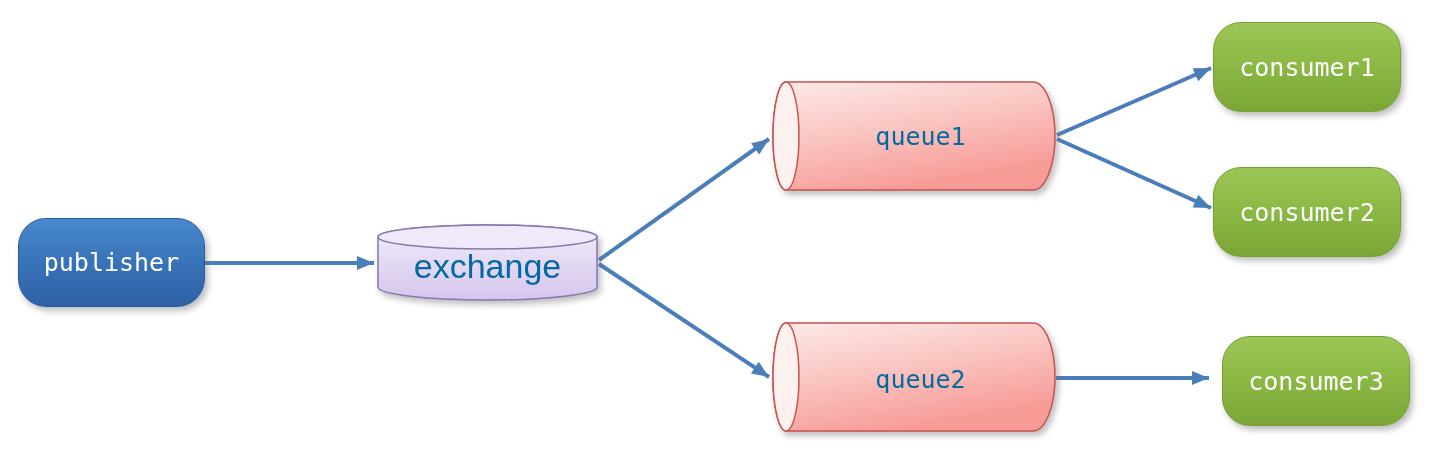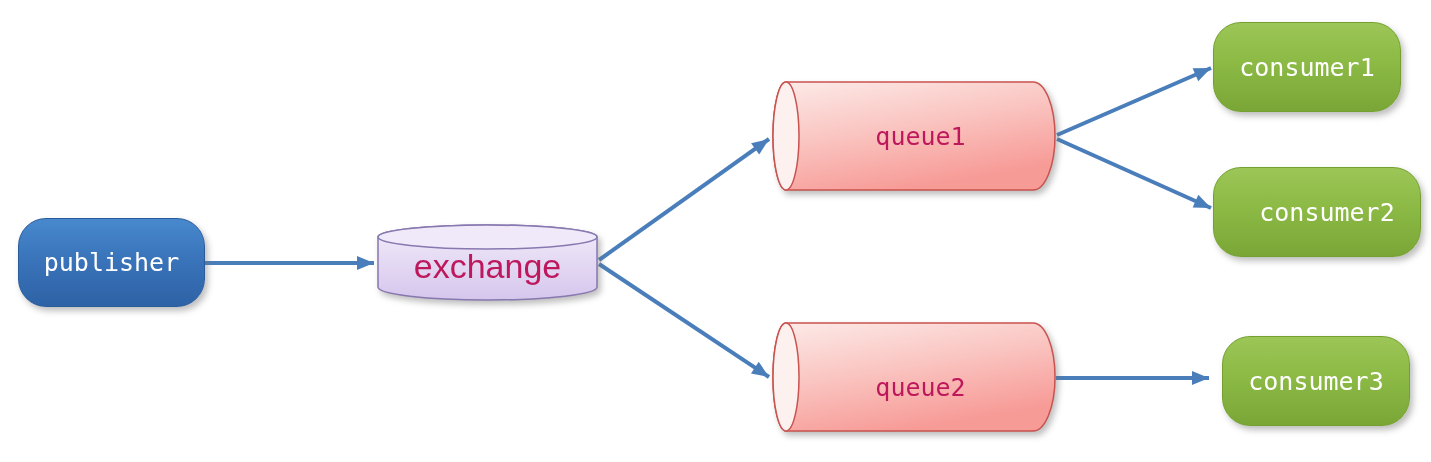--- a/index.html
+++ b/index.html
@@ -16,21 +16,21 @@
   .node.blue{
     background:linear-gradient(180deg,#4889ce 0%,#3a74ba 45%,#2e62a6 100%);
     border:1px solid #2a5c9c;color:#ffffff;
   }
   .node.green{
     background:linear-gradient(180deg,#9cc657 0%,#8cba45 45%,#7aa637 100%);
     border:1px solid #74a02f;color:#ffffff;
   }
   .cyl-label{
     position:absolute;display:flex;align-items:center;justify-content:center;
-    font-size:25px;color:#be185d;pointer-events:none;
+    font-size:25px;color:#0369a1;pointer-events:none;
   }
   .exchange-label{font-family:Liberation Sans, sans-serif;font-size:34px;}
   .shadowed{filter:drop-shadow(3px 4px 3px rgba(110,110,110,.45));}
   svg line{stroke-linecap:butt;}
 </style>
 </head>
 <body>
 
 <div class="canvas">
 
@@ -77,27 +77,27 @@
   </svg>
 
   <div class="node blue" style="left:18px;top:218px;width:185px;height:87px;">
     <span>publisher</span>
   </div>
 
   <div class="node green" style="left:1213px;top:22px;width:186px;height:88px;">
     <span>consumer1</span>
   </div>
 
-  <div class="node green" style="left:1213px;top:167px;width:186px;height:88px;padding-left:20px;">
+  <div class="node green" style="left:1213px;top:167px;width:186px;height:88px;">
     <span>consumer2</span>
   </div>
 
   <div class="node green" style="left:1213px;top:336px;width:186px;height:88px;margin-left:9px;">
     <span>consumer3</span>
   </div>
 
   <div class="cyl-label exchange-label" style="left:378px;top:233px;width:219px;height:66px;">exchange</div>
 
   <div class="cyl-label" style="left:786px;top:82px;width:269px;height:108px;">queue1</div>
 
-  <div class="cyl-label" style="left:786px;top:323px;width:269px;height:128px;">queue2</div>
+  <div class="cyl-label" style="left:786px;top:315px;width:269px;height:128px;">queue2</div>
 
 </div>
 
 </body></html>

